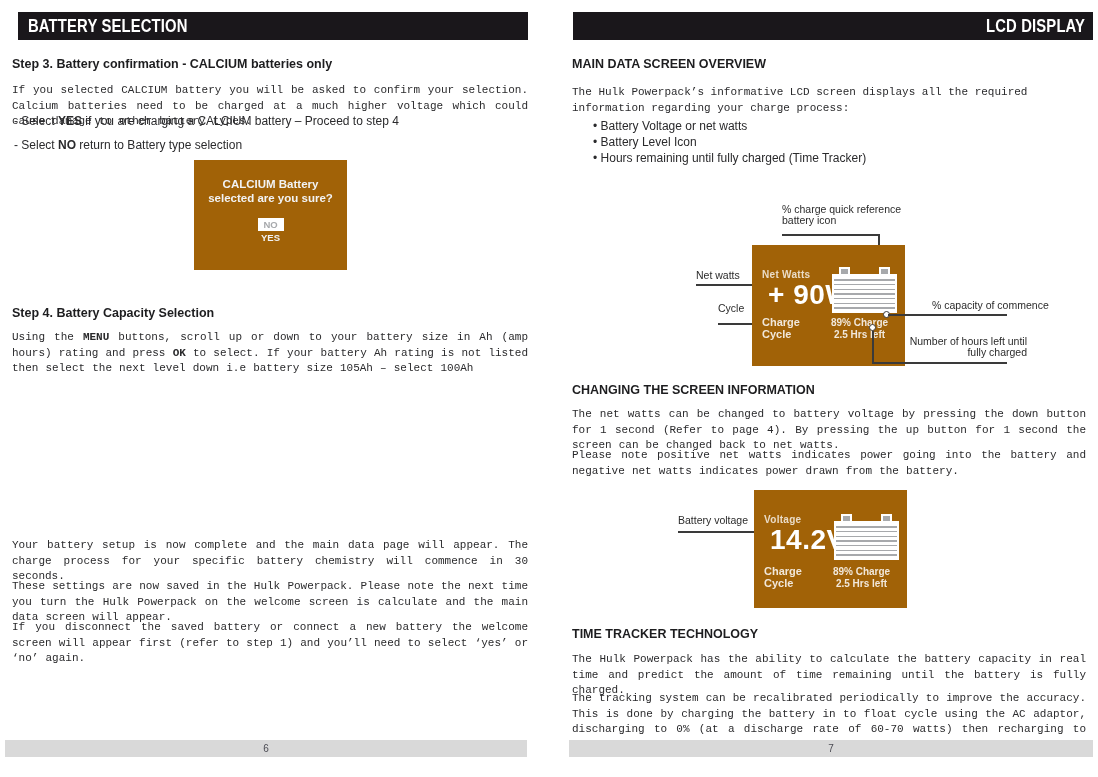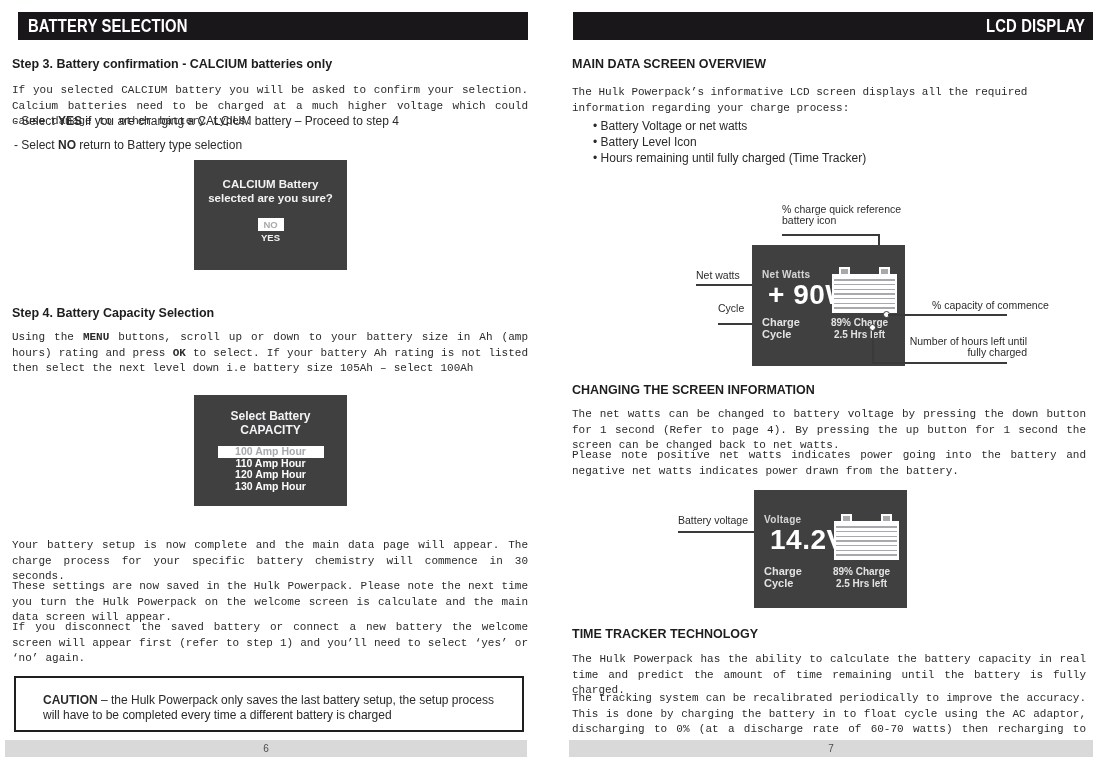--- a/index.html
+++ b/index.html
@@ -12,21 +12,21 @@
   .hbar .ht{display:inline-block;color:#fff;font-weight:bold;font-size:19px;
             line-height:28px;letter-spacing:.2px;transform:scaleX(.78);white-space:nowrap;}
   .hbar.lft .ht{transform-origin:0 50%;margin-left:10px;}
   .hbar.rgt{text-align:right;} .hbar.rgt .ht{transform-origin:100% 50%;margin-right:8px;}
   
   .h2{position:absolute;font-size:12.5px;font-weight:bold;color:#1d1d1f;white-space:nowrap;}
   .bp{position:absolute;font-size:11px;line-height:15.5px;font-family:Liberation Mono, monospace;}
   .just{text-align:justify;word-spacing:.5px;}
   .selline{position:absolute;font-size:12px;white-space:nowrap;}
   
-  .lcdbox{position:absolute;background:#404040;color:#f2f3f4;}
+  .lcdbox{position:absolute;background:#a16207;color:#f2f3f4;}
   .cfm-title{padding-top:18px;text-align:center;font-size:11.5px;font-weight:bold;line-height:13.5px;}
   .nobox{margin:13px auto 0;width:26px;height:13px;background:#fff;color:#a7a9ac;
          font-size:9.5px;font-weight:bold;line-height:13px;text-align:center;}
   .yeslbl{margin-top:1px;text-align:center;font-size:9.5px;font-weight:bold;}
   .cap-title{padding-top:14px;text-align:center;font-size:12px;font-weight:bold;line-height:14px;}
   .cap-rows{margin-top:9px;}
   .cap-row{width:106px;margin:0 auto;text-align:center;font-size:10.5px;font-weight:bold;
            line-height:11.5px;color:#fdfdfd;}
   .cap-row.selected{background:#fff;color:#a7a9ac;}
   
@@ -86,42 +86,25 @@
     <div class="nobox">NO</div>
     <div class="yeslbl">YES</div>
   </div>
 
   <div class="h2" style="left:12px;top:306px;">Step 4. Battery Capacity Selection</div>
 
   <div class="bp just" style="left:12px;top:330px;width:516px;">
     <span>Using the </span><b>MENU</b><span> buttons, scroll up or down to your battery size in Ah (amp hours) rating and press </span><b>OK</b><span> to select. If your battery Ah rating is not listed then select the next level down i.e battery size 105Ah – select 100Ah</span>
   </div>
 
-  <div class="lcdbox" style="left:194px;top:395px;width:153px;height:111px;">
-    <div class="cap-title">
-      <div>Select Battery</div>
-      <div>CAPACITY</div>
-    </div>
-    <div class="cap-rows">
-      <div class="cap-row selected">100 Amp Hour</div>
-      <div class="cap-row">110 Amp Hour</div>
-      <div class="cap-row">120 Amp Hour</div>
-      <div class="cap-row">130 Amp Hour</div>
-    </div>
-  </div>
 
   <div class="bp just" style="left:12px;top:538px;width:516px;">Your battery setup is now complete and the main data page will appear. The charge process for your specific battery chemistry will commence in 30 seconds.</div>
   <div class="bp just" style="left:12px;top:579px;width:516px;">These settings are now saved in the Hulk Powerpack. Please note the next time you turn the Hulk Powerpack on the welcome screen is calculate and the main data screen will appear.</div>
   <div class="bp just" style="left:12px;top:620px;width:516px;">If you disconnect the saved battery or connect a new battery the welcome screen will appear first (refer to step 1) and you’ll need to select ‘yes’ or ‘no’ again.</div>
 
-  <div class="caution" style="left:14px;top:676px;width:510px;height:56px;">
-    <div class="ct">
-      <b>CAUTION</b><span> – the Hulk Powerpack only saves the last battery setup, the setup process will have to be completed every time a different battery is charged</span>
-    </div>
-  </div>
 
   <div class="foot" style="left:5px;top:740px;width:522px;">6</div>
 </div>
 
 <div class="page" id="pageR">
 
   <div class="hbar rgt" style="left:24px;top:12px;width:520px;">
     <span class="ht">LCD DISPLAY</span>
   </div>
 

